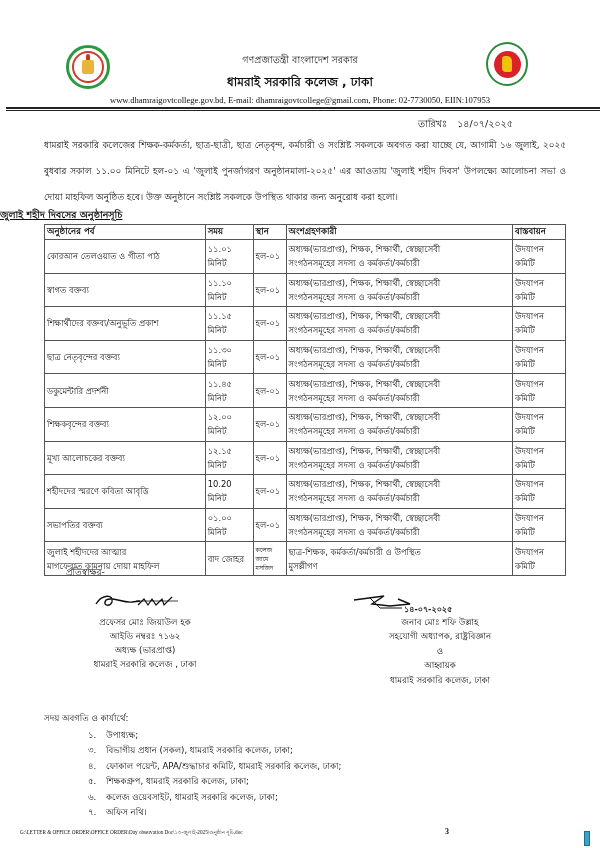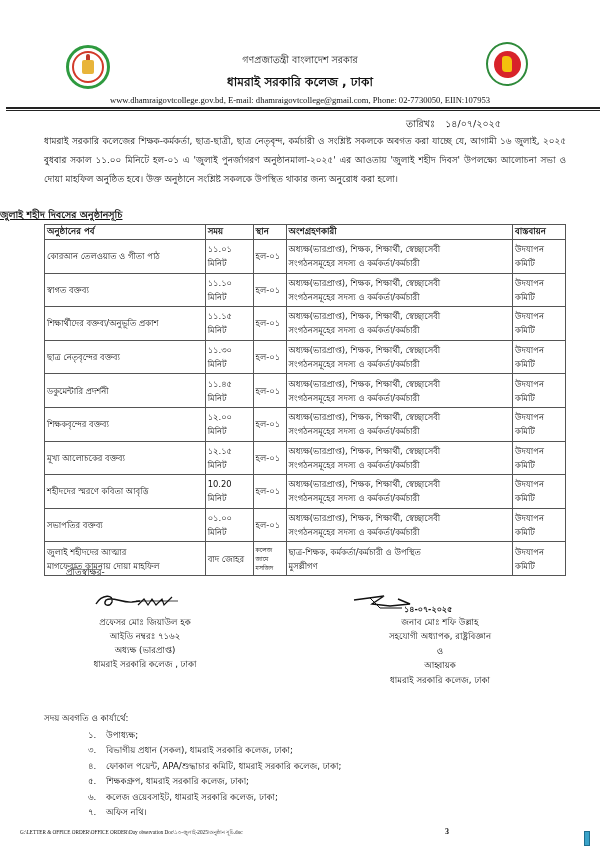--- a/index.html
+++ b/index.html
@@ -21,21 +21,21 @@
   .logo-right .map { position: absolute; left: 14px; top: 12px; width: 10px; height: 16px; background: #f4c20d; border-radius: 3px 5px 2px 4px; }
 
   .hdr1 { left: 0; width: 600px; top: 53px; text-align: center; font-size: 9.5px; }
   .hdr2 { left: 0; width: 600px; top: 73px; text-align: center; font-size: 12px; font-weight: bold; }
   .hdr3 { left: 0; width: 600px; top: 95px; text-align: center; font-size: 8.6px; }
   .rule1 { left: 6px; right: 0; top: 107px; height: 1.5px; background: #222; }
   .rule2 { left: 6px; right: 0; top: 110px; height: 1px; background: #222; }
 
   .date { left: 406px; top: 117px; font-size: 9.5px; }
   .date span { margin-left: 10px; }
-  .para { left: 44px; width: 522px; top: 132px; font-size: 8.9px; line-height: 19px; text-align: justify; }
+  .para { left: 44px; width: 522px; top: 132px; font-size: 8.9px; line-height: 26px; text-align: justify; }
 
   .tbl-title { left: 0; width: 600px; top: 208px; font-size: 9.5px; font-weight: bold; text-decoration: underline; }
 
   table.sched { position: absolute; left: 44px; top: 224px; width: 522px; border-collapse: collapse; font-size: 8.4px; }
   table.sched th, table.sched td { border: 1px solid #555; text-align: left; vertical-align: middle; padding: 0 2px; }
   table.sched th { height: 12px; font-weight: bold; font-size: 8.6px; }
   table.sched td { height: 33.6px; line-height: 14px; }
   table.sched td.small { font-size: 6px; line-height: 9px; }
   col.c1 { width: 161px; } col.c2 { width: 48px; } col.c3 { width: 33px; } col.c4 { width: 227px; } col.c5 { width: 53px; }
 
@@ -68,21 +68,21 @@
   <div class="disc"></div>
     <div class="map"></div>
 </div>
 <div class="abs hdr1 bn">গণপ্রজাতন্ত্রী বাংলাদেশ সরকার</div>
 <div class="abs hdr2 bn">ধামরাই সরকারি কলেজ , ঢাকা</div>
 <div class="abs hdr3 serif">www.dhamraigovtcollege.gov.bd, E-mail: dhamraigovtcollege@gmail.com, Phone: 02-7730050, EIIN:107953</div>
 <div class="abs rule1"></div>
 <div class="abs rule2"></div>
 
 <div class="abs date bn">
-  <span style="margin-left:0">তারিখঃ</span><span>১৪/০৭/২০২৫</span>
+  <span style="margin-left:12px">তারিখঃ</span><span>১৪/০৭/২০২৫</span>
 </div>
 
 <div class="abs para bn">ধামরাই সরকারি কলেজের শিক্ষক-কর্মকর্তা, ছাত্র-ছাত্রী, ছাত্র নেতৃবৃন্দ, কর্মচারী ও সংশ্লিষ্ট সকলকে অবগত করা যাচ্ছে যে, আগামী ১৬ জুলাই, ২০২৫ বুধবার সকাল ১১.০০ মিনিটে হল-০১ এ 'জুলাই পুনর্জাগরণ অনুষ্ঠানমালা-২০২৫' এর আওতায় 'জুলাই শহীদ দিবস' উপলক্ষ্যে আলোচনা সভা ও দোয়া মাহফিল অনুষ্ঠিত হবে। উক্ত অনুষ্ঠানে সংশ্লিষ্ট সকলকে উপস্থিত থাকার জন্য অনুরোধ করা হলো।</div>
 
 <div class="abs tbl-title bn">জুলাই শহীদ দিবসের অনুষ্ঠানসূচি</div>
 <table class="sched bn">
   <colgroup>
       <col class="c1">
       <col class="c2">
       <col class="c3">

